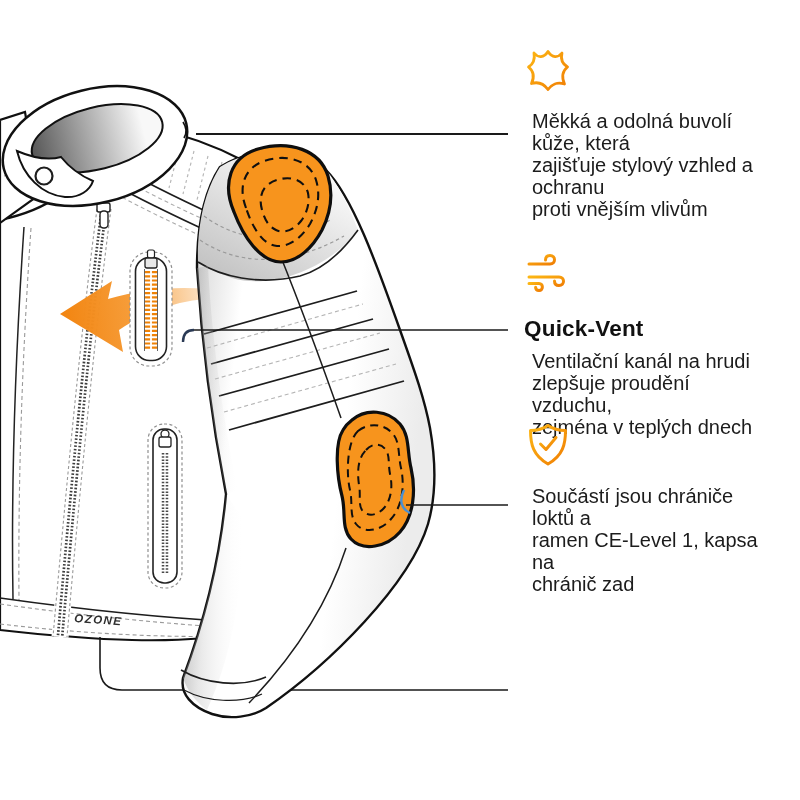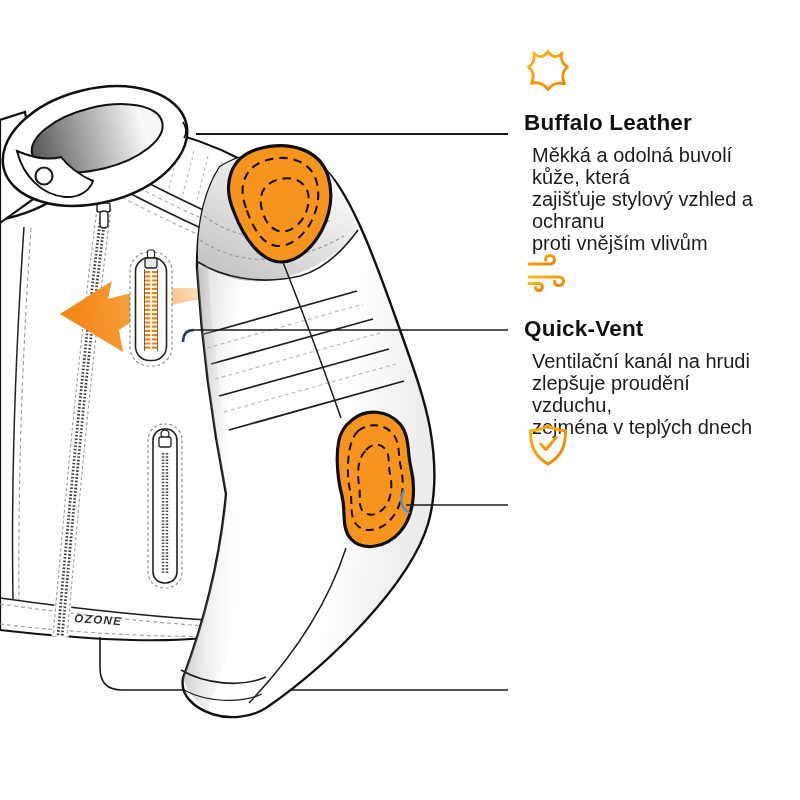--- a/index.html
+++ b/index.html
@@ -192,21 +192,20 @@
       <defs>
         <linearGradient id="ig" x1="0" y1="0" x2="1" y2="1">
           <stop offset="0" stop-color="#FCB614"></stop>
               <stop offset="1" stop-color="#F07E04"></stop>
         </linearGradient>
       </defs>
       <path d="M10,7 C14,12 20,12 24,5.5 C28,12 34,12 38,7 C36.5,13 38.5,18 43.5,21 C38.5,25 37.5,31 40.5,38
                C33.5,35.5 27.5,38.5 24,43.5 C20,38 14,35.5 7.5,37.5 C10.5,31 9.5,25 4.5,21 C9.5,18 11,13 10,7 Z" fill="none" stroke="url(#ig)" stroke-width="2.8" stroke-linejoin="round"></path>
     </svg>
   </div>
-  <h2>Buffalo Leather</h2>
   <p>Měkká a odolná buvolí kůže, která
 zajišťuje stylový vzhled a ochranu
 proti vnějším vlivům</p>
 </section>
 
 <section class="feature f2">
   <div class="icon">
     <svg width="48" height="48" viewBox="0 0 48 48">
       <g fill="none" stroke="url(#ig)" stroke-width="3" stroke-linecap="round">
         <path d="M5,12 H26 C32,12 32,3.5 26,3.5 C23,3.5 21.5,5.5 21.5,8"></path>
@@ -224,16 +223,19 @@
 
 <section class="feature f3">
   <div class="icon">
     <svg width="48" height="48" viewBox="0 0 48 48">
       <g fill="none" stroke="url(#ig)" stroke-width="3" stroke-linecap="round" stroke-linejoin="round">
         <path d="M24,4.5 C29,8 35.5,9.5 41.5,9.5 C41.5,23 39,34.5 24,43 C9,34.5 6.5,23 6.5,9.5 C12.5,9.5 19,8 24,4.5 Z"></path>
         <path d="M16.5,23 L22,28.5 L32,16.5"></path>
       </g>
     </svg>
   </div>
+  <p>Součástí jsou chrániče loktů a
+ramen CE-Level 1, kapsa na
+chránič zad</p>
 </section>
 
 
 </div>
 
 </body></html>

